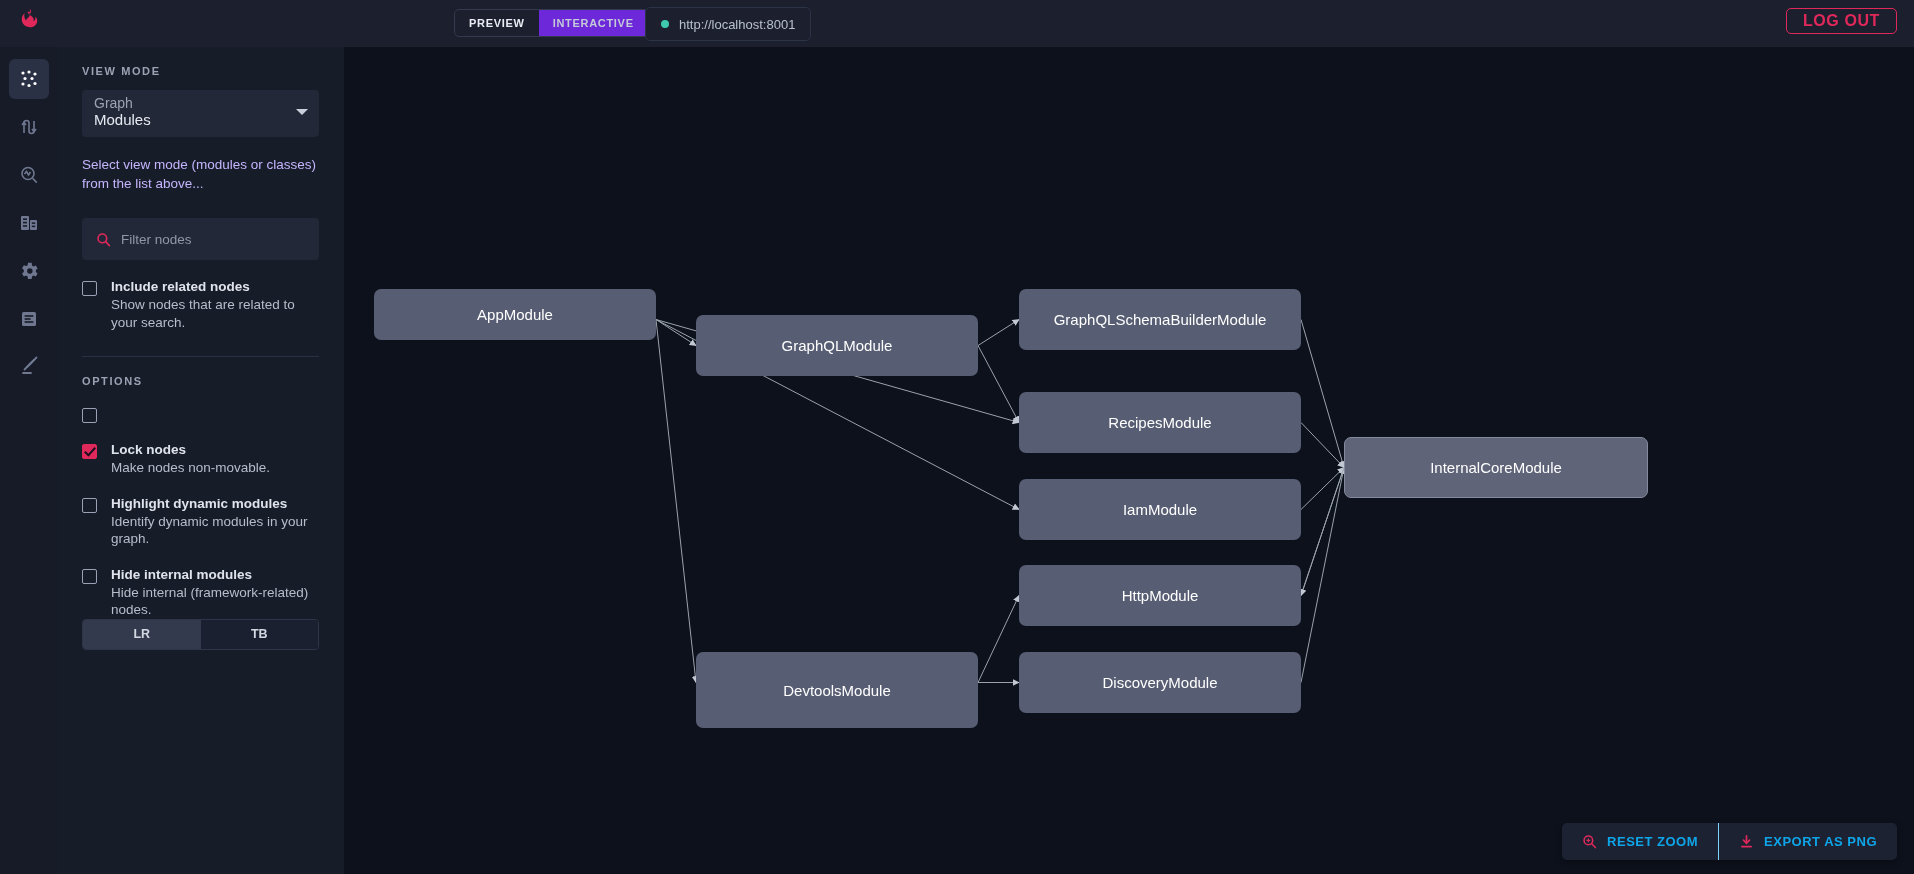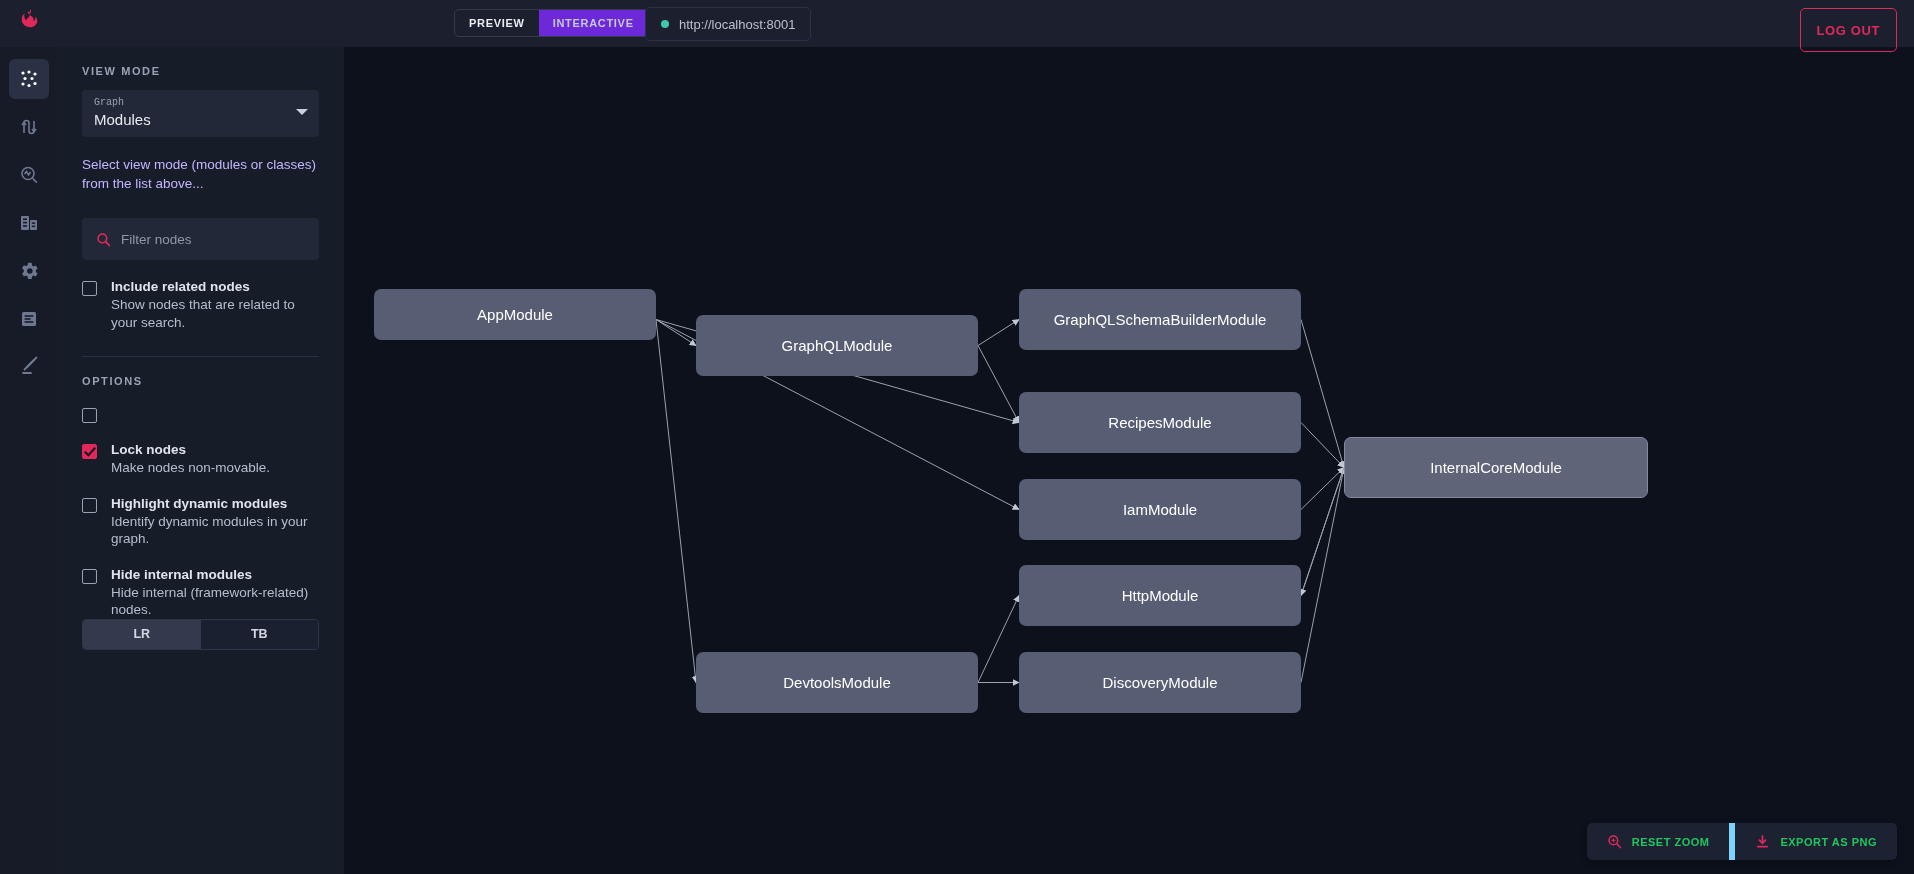--- a/index.html
+++ b/index.html
@@ -59,26 +59,26 @@
     padding: 16px 15px;
     border: 1px solid #2c3346;
     border-radius: 5px;
     background: #1b1f2e;
   }
   .url-dot { width: 8px; height: 8px; border-radius: 50%; background: #3ec9ae; display:block; }
   .url-text { font-size: 13px; color: #b9c0cf; white-space: nowrap; }
 
   .logout-btn {
     position: absolute; right: 17px; top: 8px;
-    height: 44px; padding: 0 16px;
+    height: 26px; padding: 0 16px;
     display: flex; align-items: center;
     border: 1px solid #e0295a;
     border-radius: 5px;
     color: #e0295a;
-    font-size: 13px; font-weight: bold; letter-spacing: .6px;
+    font-size: 16px; font-weight: bold; letter-spacing: .6px;
     background: transparent;
     cursor: pointer;
   }
 
   
   .body-row { flex: 1; display: flex; min-height: 0; }
 
   
   .rail {
     width: 57px; min-width: 57px;
@@ -112,21 +112,21 @@
     margin-bottom: 13px;
   }
   .select-box {
     background: #232838;
     border-radius: 4px;
     height: 47px;
     padding: 6px 12px 0 12px;
     position: relative;
     cursor: pointer;
   }
-  .select-label { font-size: 10px; color: #9aa2b4; line-height: 14px; font-family: Liberation Mono, monospace; }
+  .select-label { font-size: 14px; color: #9aa2b4; line-height: 14px; }
   .select-value { font-size: 15px; color: #e7eaf1; line-height: 20px; }
   .select-caret {
     position: absolute; right: 11px; top: 19px;
     width: 0; height: 0;
     border-left: 6px solid transparent;
     border-right: 6px solid transparent;
     border-top: 6px solid #c9cfdb;
   }
   .hint {
     margin-top: 18px;
@@ -208,24 +208,24 @@
     position: absolute; right: 17px; bottom: 14px;
     display: flex;
     background: #1d2232;
     border-radius: 5px;
     overflow: hidden;
     box-shadow: 0 2px 6px rgba(0,0,0,.35);
   }
   .bottom-actions .act {
     display: flex; align-items: center; gap: 10px;
     padding: 0 20px; height: 37px;
-    font-size: 11px; font-weight: bold; letter-spacing: .5px;
-    color: #22c55e; cursor: pointer;
-  }
-  .bottom-actions .act + .act { border-left: 6px solid #7dd3fc; }
+    font-size: 13px; font-weight: bold; letter-spacing: .5px;
+    color: #0ea5e9; cursor: pointer;
+  }
+  .bottom-actions .act + .act { border-left: 1px solid #7dd3fc; }
 </style>
 </head>
 <body>
 
 <div id="app">
 
   <div class="topbar">
     <div class="logo-cell">
       <svg class="nest-logo" viewBox="0 0 64 64">
         <path fill="#e0295a" d="M34.6 6c-1.3 0-2.4.3-3.4.9 1.3.9 2 2.1 2.4 3.4.2.5.3 1 .3 1.4v.4a7.6 7.6 0 0 1-.2 1.1c-.6 2.6-2.6 4.4-3.9 5.5-1.5 1.4-3 2.4-3.5 4.3-.2.6-.2 1.2-.1 1.8-4.2-4-5.5-10.4-3.4-15.6C18.8 12 16 17.7 16.6 24c.6 5.6 4.1 10.4 9 13 2.8 1.5 5.8 1.9 7.9 1.9 5.3 0 9.6-2 12.4-5 2.8-3 4.1-6.8 3.5-10.6-.5-3-2-5.5-4.3-7.3 1 2.4 1 4.9-.2 6.9-.8 1.4-2 2.4-3.6 2.9 1-2.4.8-5-.6-7.2-1.2-1.9-3.2-3.3-5.3-4.7-2.2-1.5-4.4-3-5.6-5.3-.6-1.2-.9-2.5-.6-3.9.3.2.7.5 1 .9 1.8 1.9 2.2 4.4 1.9 6.5 2.3-1.5 3.8-3.8 4.1-6.3.2-2 .1-4-.9-5.7A7 7 0 0 0 34.6 6z"></path>
@@ -414,21 +414,21 @@
           </div>
           <div class="gnode" style="left: 675px; top: 432px; width: 282px; height: 61px;">
             <span>IamModule</span>
           </div>
           <div class="gnode" style="left: 675px; top: 518px; width: 282px; height: 61px;">
             <span>HttpModule</span>
           </div>
           <div class="gnode" style="left: 675px; top: 605px; width: 282px; height: 61px;">
             <span>DiscoveryModule</span>
           </div>
-          <div class="gnode" style="left: 352px; top: 605px; width: 282px; height: 61px; text-align: center;">
+          <div class="gnode" style="left: 352px; top: 605px; width: 282px; height: 76px; text-align: center;">
             <span>DevtoolsModule</span>
           </div>
           <div class="gnode highlight" style="left: 1000px; top: 390px; width: 304px; height: 61px;">
             <span>InternalCoreModule</span>
           </div>
         </div>
 
       <div class="bottom-actions">
         <div class="act">
           <svg width="15" height="15" viewBox="0 0 16 16" fill="none" stroke="#e0295a" stroke-width="1.6">

